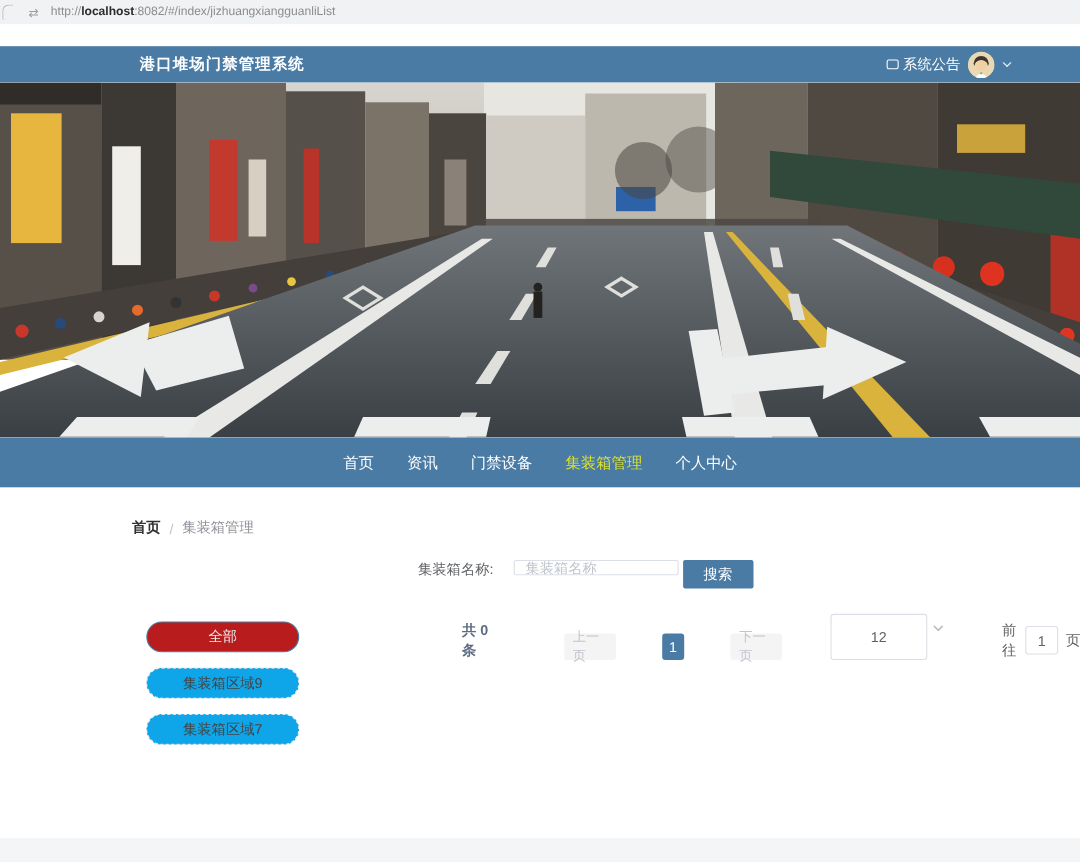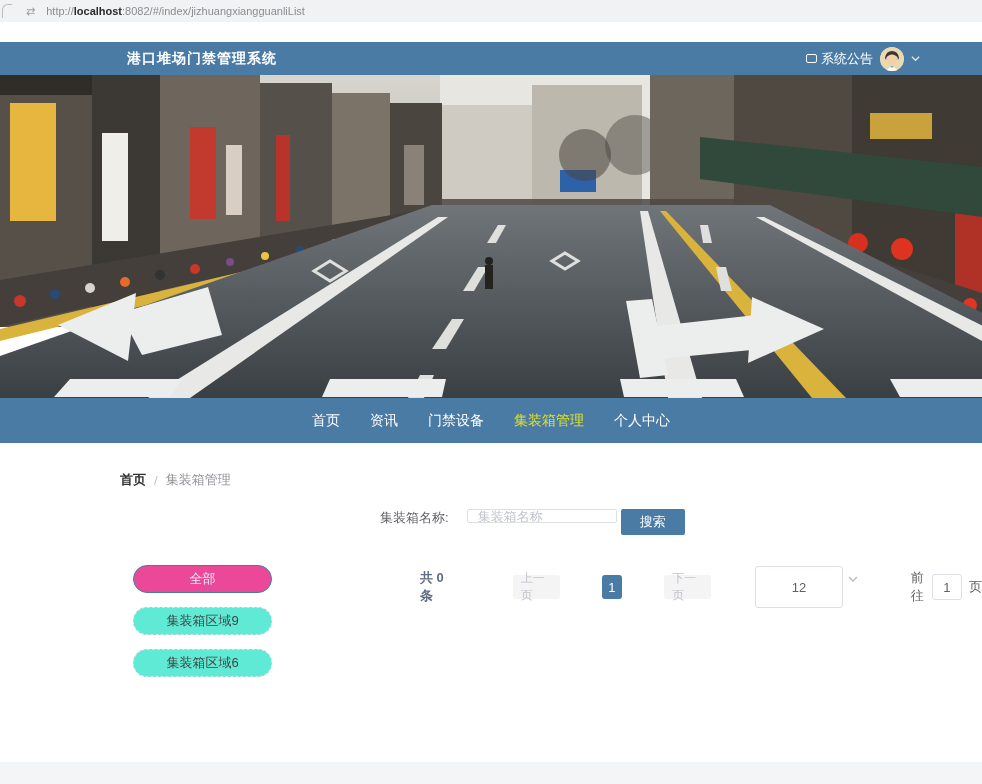--- a/index.html
+++ b/index.html
@@ -49,25 +49,25 @@
     font-family:"Liberation Sans","DejaVu Sans",sans-serif; }
   .search-input::placeholder { color:#c0c4cc; }
   .search-btn { margin-left:4px; width:64px; height:26px; background:#4a7ba4; color:#fff;
     border:none; border-radius:2px; font-size:13px; cursor:pointer;
     font-family:"Liberation Sans","DejaVu Sans",sans-serif; }
 
   
   .cats { position:absolute; left:133px; top:565px; width:139px; }
   .cat-pill { width:139px; height:28px; border-radius:14px; margin-bottom:14px;
     display:flex; align-items:center; justify-content:center; font-size:13px; cursor:pointer;
-    background:#5eead4; border:1px dashed #dcdfe6; color:#444; }
-  .cat-pill.active { background:#ec4899; border:1px solid #4a7ba4; color:#e7eef4; }
-
-  
-  .pager { position:absolute; left:420px; top:574px; height:26px; display:flex; align-items:center; font-size:13px; color:#5e6d82;gap:32px; }
+    background:#0ea5e9; border:1px dashed #dcdfe6; color:#444; }
+  .cat-pill.active { background:#b91c1c; border:1px solid #4a7ba4; color:#e7eef4; }
+
+  
+  .pager { position:absolute; left:420px; top:574px; height:26px; display:flex; align-items:flex-end; font-size:13px; color:#5e6d82;gap:32px; }
   .pg-total { margin-right:26px; font-weight:bold; color:#5e6d82; }
   .pg-btn { height:24px; padding:0 8px; background:#f4f4f5; color:#c0c4cc; font-size:12px;
     display:flex; align-items:center; border-radius:3px; cursor:default; }
   .pg-num { width:24px; height:24px; margin:0 10px; background:#4a7ba4; color:#fff; border-radius:3px;
     display:flex; align-items:center; justify-content:center; font-size:13px; cursor:pointer; }
   .pg-size { margin-left:12px; width:102px; height:42px; border:1px solid #dcdfe6; border-radius:3px;
     display:flex; align-items:center; justify-content:center; position:relative; color:#606266; cursor:pointer; }
   .pg-size .sel-chev { position:absolute; right:-16px; top:9px; }
   .pg-goto { margin-left:36px; display:flex; align-items:center; gap:7px; color:#606266; }
   .goto-input { width:30px; height:26px; border:1px solid #dcdfe6; border-radius:3px; text-align:center;
@@ -240,21 +240,21 @@
 
 <div class="search-row">
   <span class="search-label">集装箱名称:</span>
   <input class="search-input" type="text" placeholder="集装箱名称" style="">
   <button class="search-btn">搜索</button>
 </div>
 
 <div class="cats">
   <div class="cat-pill active">全部</div>
   <div class="cat-pill">集装箱区域9</div>
-  <div class="cat-pill">集装箱区域6</div>
+  <div class="cat-pill">集装箱区域7</div>
 </div>
 
 <div class="pager">
   <span class="pg-total">共 0 条</span>
   <span class="pg-btn">上一页</span>
   <span class="pg-num">1</span>
   <span class="pg-btn">下一页</span>
   <span class="pg-size">
     <span>12</span>
     <svg class="sel-chev" width="10" height="6" viewBox="0 0 10 6">

